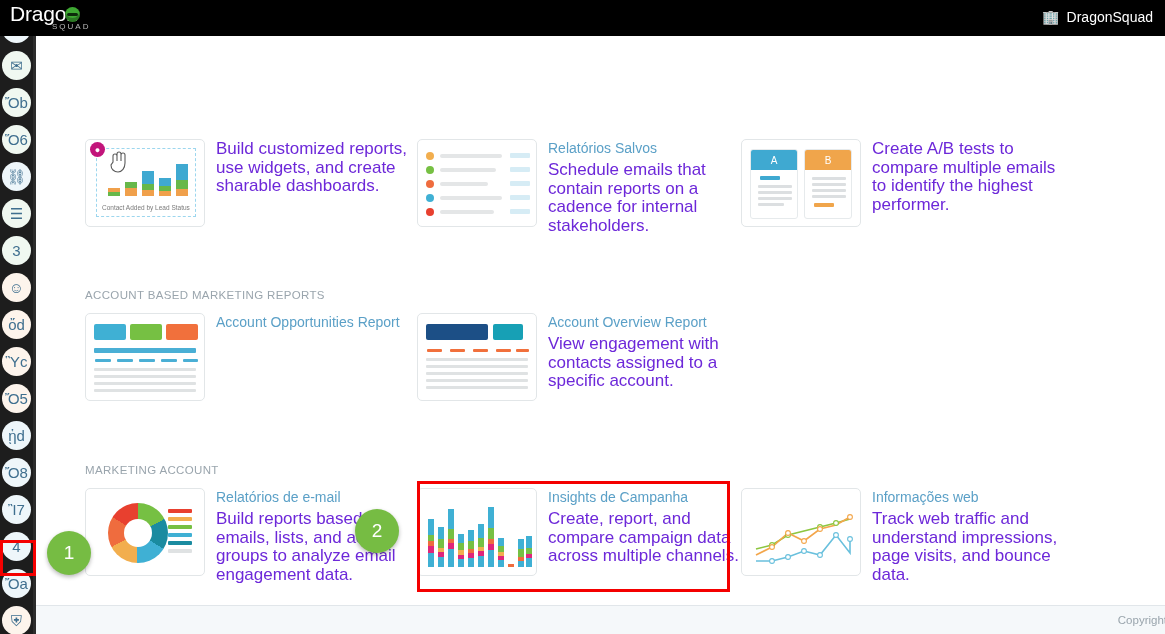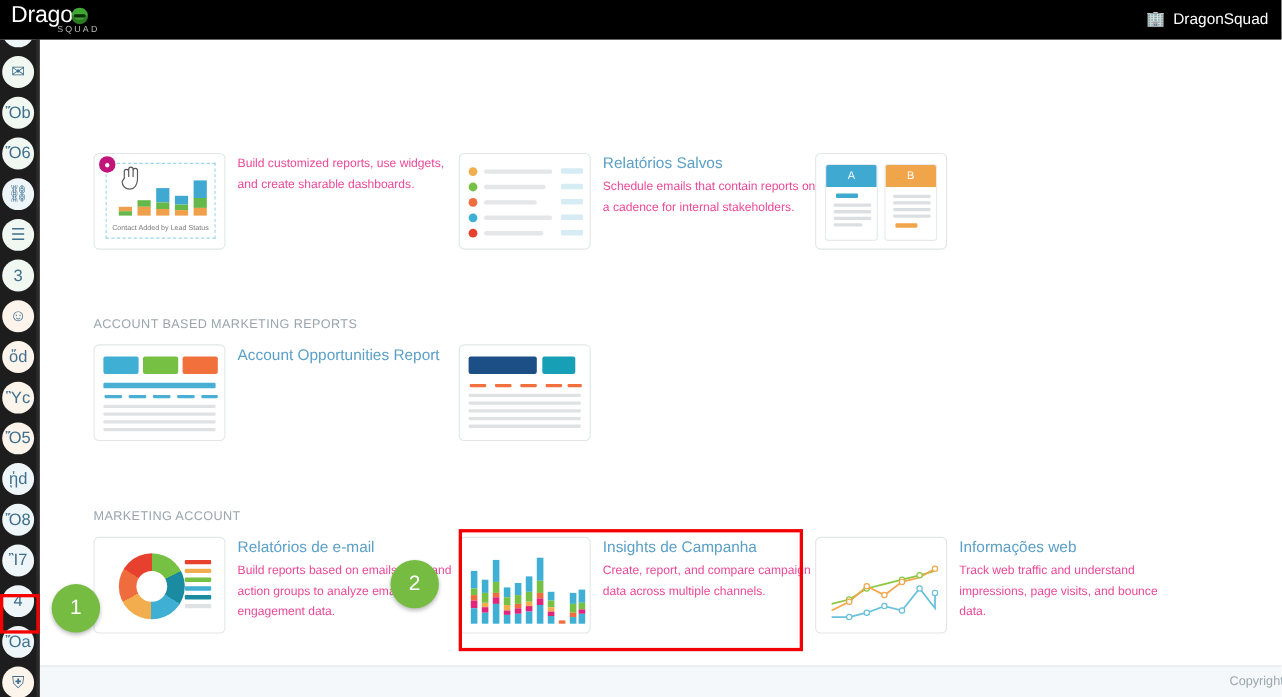--- a/index.html
+++ b/index.html
@@ -135,21 +135,21 @@
     background: #ffffff;
     position: relative;
     overflow: hidden;
     flex: none;
   }
   .ctext { margin-left: 11px; width: 198px; padding-top: 1px; }
   .ctitle {
     color: #5ba0c7; font-size: 14px; line-height: 17px;
     margin-bottom: 4px; cursor: pointer;
   }
-  .cdesc { color: #ec4899; font-size: 11px; line-height: 18.5px; }
+  .cdesc { color: #6d28d9; font-size: 17px; line-height: 18.5px; }
 
   
   .t1-dash {
     position: absolute; left: 10px; top: 8px; right: 8px; bottom: 9px;
     border: 1px dashed #9cd6ee;
   }
   .t1-badge {
     position: absolute; left: 4px; top: 2px;
     width: 15px; height: 15px; border-radius: 50%;
     background: #c2157b; color: #fff; font-size: 9px;
@@ -378,20 +378,21 @@
       <div class="ab" style="left:62px;">
         <div class="ab-head" style="background:#f0a54b;">B</div>
         <div class="ab-l" style="top:27px; width:34px;"></div>
         <div class="ab-l" style="top:33px; width:34px;"></div>
         <div class="ab-l" style="top:39px; width:34px;"></div>
         <div class="ab-l" style="top:45px; width:34px;"></div>
         <div class="ab-accent" style="background:#f0a54b; top:53px;"></div>
       </div>
     </div>
     <div class="ctext">
+      <div class="cdesc">Create A/B tests to compare multiple emails to identify the highest performer.</div>
     </div>
   </div>
 
   <div class="sec-label" style="left:49px; top:253px;">ACCOUNT BASED MARKETING REPORTS</div>
 
   <div class="card" style="left:49px; top:277px;">
     <div class="thumb">
       <div class="t4-box" style="left:8px; background:#3fb0d4;"></div>
       <div class="t4-box" style="left:44px; background:#76c043;"></div>
       <div class="t4-box" style="left:80px; background:#f1703c;"></div>
@@ -418,20 +419,24 @@
       <div class="t5-orange" style="left:9px;  width:15px;"></div>
       <div class="t5-orange" style="left:32px; width:15px;"></div>
       <div class="t5-orange" style="left:55px; width:15px;"></div>
       <div class="t5-orange" style="left:78px; width:15px;"></div>
       <div class="t5-orange" style="left:98px; width:13px;"></div>
       <div class="t5-gl" style="top:44px;"></div>
       <div class="t5-gl" style="top:51px;"></div>
       <div class="t5-gl" style="top:58px;"></div>
       <div class="t5-gl" style="top:65px;"></div>
       <div class="t5-gl" style="top:72px;"></div>
+    </div>
+    <div class="ctext">
+      <div class="ctitle">Account Overview Report</div>
+      <div class="cdesc">View engagement with contacts assigned to a specific account.</div>
     </div>
   </div>
 
   <div class="sec-label" style="left:49px; top:428px;">MARKETING ACCOUNT</div>
 
   <div class="card" style="left:49px; top:452px;">
     <div class="thumb">
       <div class="donut" style="background: conic-gradient(#76c043 0deg 62deg, #1a8ba0 62deg 122deg, #3fb0d4 122deg 182deg, #f2ae4e 182deg 242deg, #ef6c3e 242deg 302deg, #e8402f 302deg 360deg);"></div>
       <div class="legend">
         <div style="background:#e8402f"></div>

